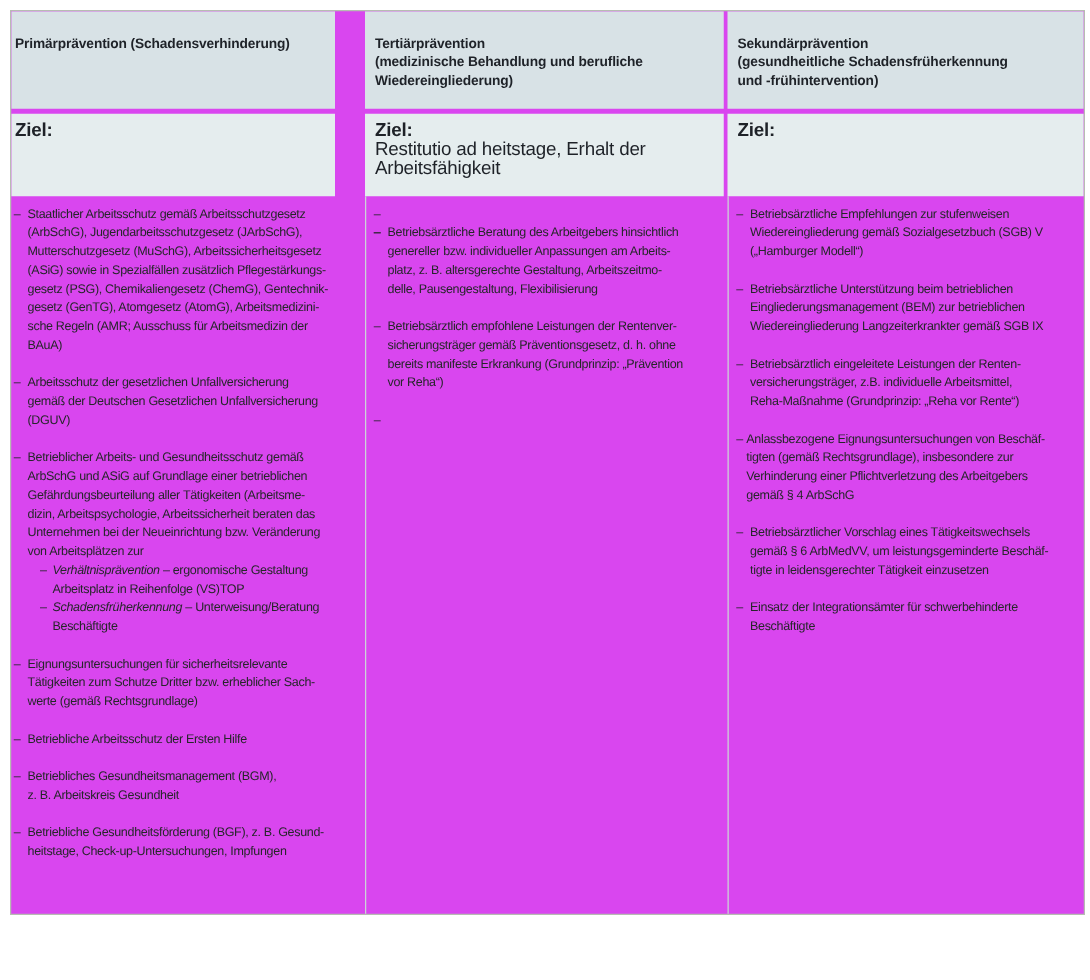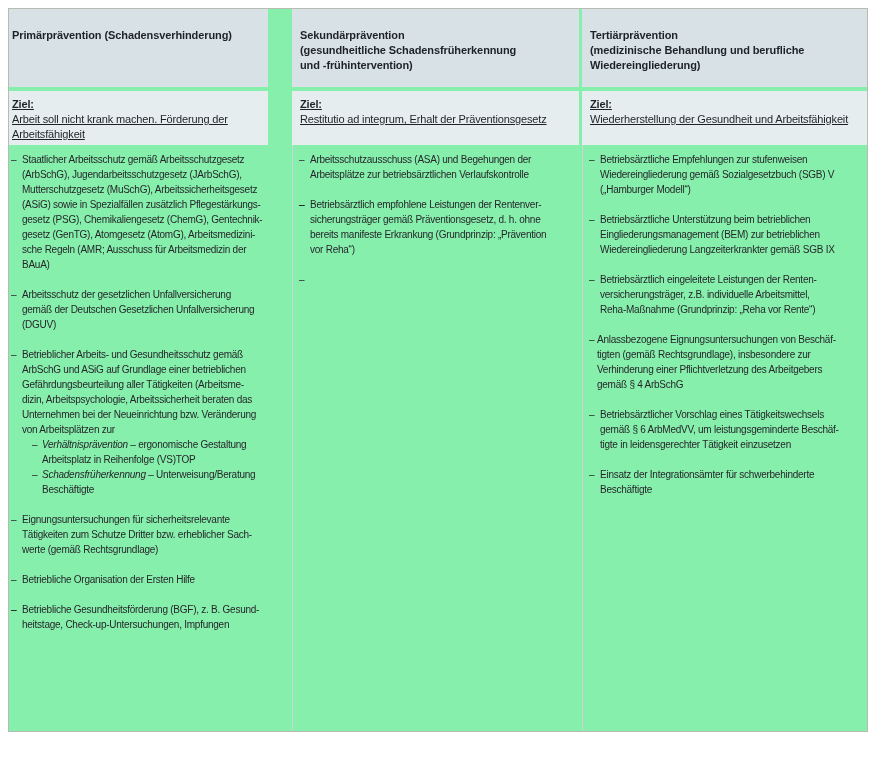--- a/index.html
+++ b/index.html
@@ -8,21 +8,21 @@
     font-family:"Liberation Sans","DejaVu Sans",sans-serif;
     -webkit-font-smoothing:antialiased;
   }
   .page{width:872px;height:784px;background:#fff;}
   .prevention-table{
     box-sizing:border-box;
     margin:8px 22px 0 8px;
     width:860px;
     height:724px;
     border:1px solid var(--table-border,#b7bcb2);
-    background:#86efac;
+    background:#d946ef;
     overflow:hidden;
   }
   .row{display:flex;}
   .cell{box-sizing:border-box;flex:0 0 auto;}
   .row .cell:nth-child(1){width:283px;}
   .row .cell:nth-child(2){width:290px;}
   .row .cell:nth-child(3){width:285px;}
 
   
   .block{
@@ -32,26 +32,25 @@
   }
   .hdr-block{
     height:78px;
     padding:19px 8px 0 8px;
     font-size:11px;line-height:15px;font-weight:700;
     letter-spacing:-0.1px;
     white-space:pre-line;
   }
   .ziel-block{
     margin-top:4px;
-    height:54px;
+    height:66px;
     padding:6px 8px 0 8px;
     background:var(--ziel-bg,#e5edee);
-    font-size:11px;line-height:15px;
+    font-size:15px;line-height:15px;
     letter-spacing:-0.15px;
-    text-decoration:underline;
   }
   .cell:nth-child(1) .hdr-block,
   .cell:nth-child(1) .ziel-block{padding-left:3px;}
   
   .cell:nth-child(1) .block{margin-right:24px;}
   .cell:nth-child(2) .block{margin-right:3px;}
   .cell:nth-child(3) .block{margin-right:0;}
 
   .ziel-label{font-weight:700;}
   .ziel-text{white-space:pre-line;}
@@ -80,49 +79,46 @@
 <body>
 
 <div class="page">
   <div class="prevention-table">
 
     <div class="row header-row">
       <div class="cell">
         <div class="block hdr-block">Primärprävention (Schadensverhinderung)</div>
       </div>
       <div class="cell">
+        <div class="block hdr-block">Tertiärprävention
+(medizinische Behandlung und berufliche
+Wiedereingliederung)</div>
+      </div>
+      <div class="cell">
         <div class="block hdr-block">Sekundärprävention
 (gesundheitliche Schadensfrüherkennung
 und -frühintervention)</div>
-      </div>
-      <div class="cell">
-        <div class="block hdr-block">Tertiärprävention
-(medizinische Behandlung und berufliche
-Wiedereingliederung)</div>
       </div>
     </div>
 
     <div class="row ziel-row">
       <div class="cell">
         <div class="block ziel-block">
           <div class="ziel-label">Ziel:</div>
-          <div class="ziel-text">Arbeit soll nicht krank machen. Förderung der
-Arbeitsfähigkeit</div>
         </div>
       </div>
       <div class="cell">
         <div class="block ziel-block">
           <div class="ziel-label">Ziel:</div>
-          <div class="ziel-text">Restitutio ad integrum, Erhalt der Präventionsgesetz</div>
+          <div class="ziel-text">Restitutio ad heitstage, Erhalt der Arbeitsfähigkeit</div>
         </div>
       </div>
       <div class="cell">
         <div class="block ziel-block">
           <div class="ziel-label">Ziel:</div>
-          <div class="ziel-text">Wiederherstellung der Gesundheit und Arbeitsfähigkeit</div>
         </div>
       </div>
     </div>
 
     <div class="row body-row">
       <div class="cell body-cell">
           <div class="item"><span class="dash">–</span><span class="item-text">Staatlicher Arbeitsschutz gemäß Arbeitsschutzgesetz
 (ArbSchG), Jugendarbeitsschutzgesetz (JArbSchG),
 Mutterschutzgesetz (MuSchG), Arbeitssicherheitsgesetz
 (ASiG) sowie in Spezialfällen zusätzlich Pflegestärkungs-
@@ -137,30 +133,33 @@
 ArbSchG und ASiG auf Grundlage einer betrieblichen
 Gefährdungsbeurteilung aller Tätigkeiten (Arbeitsme-
 dizin, Arbeitspsychologie, Arbeitssicherheit beraten das
 Unternehmen bei der Neueinrichtung bzw. Veränderung
 von Arbeitsplätzen zur</span><div class="subitem"><span class="dash">–</span><span class="lead">Verhältnisprävention</span><span class="item-text"> – ergonomische Gestaltung
 Arbeitsplatz in Reihenfolge (VS)TOP</span></div><div class="subitem"><span class="dash">–</span><span class="lead">Schadensfrüherkennung</span><span class="item-text"> – Unterweisung/Beratung
 Beschäftigte</span></div></div>
           <div class="item"><span class="dash">–</span><span class="item-text">Eignungsuntersuchungen für sicherheitsrelevante
 Tätigkeiten zum Schutze Dritter bzw. erheblicher Sach-
 werte (gemäß Rechtsgrundlage)</span></div>
-          <div class="item"><span class="dash">–</span><span class="item-text">Betriebliche Organisation der Ersten Hilfe</span></div>
-          <div class="item"><span class="dash">–</span></div>
+          <div class="item"><span class="dash">–</span><span class="item-text">Betriebliche Arbeitsschutz der Ersten Hilfe</span></div>
+          <div class="item"><span class="dash">–</span><span class="item-text">Betriebliches Gesundheitsmanagement (BGM),
+z. B. Arbeitskreis Gesundheit</span></div>
           <div class="item"><span class="dash">–</span><span class="item-text">Betriebliche Gesundheitsförderung (BGF), z. B. Gesund-
 heitstage, Check-up-Untersuchungen, Impfungen</span></div>
         </div>
       <div class="cell body-cell">
-          <div class="item"><span class="dash">–</span><span class="item-text">Arbeitsschutzausschuss (ASA) und Begehungen der
-Arbeitsplätze zur betriebsärztlichen Verlaufskontrolle</span></div>
           <div class="item"><span class="dash">–</span></div>
           <div class="item"><span class="dash">–</span></div>
+          <div class="item"><span class="dash">–</span><span class="item-text">Betriebsärztliche Beratung des Arbeitgebers hinsichtlich
+genereller bzw. individueller Anpassungen am Arbeits-
+platz, z. B. altersgerechte Gestaltung, Arbeitszeitmo-
+delle, Pausengestaltung, Flexibilisierung</span></div>
           <div class="item"><span class="dash">–</span><span class="item-text">Betriebsärztlich empfohlene Leistungen der Rentenver-
 sicherungsträger gemäß Präventionsgesetz, d. h. ohne
 bereits manifeste Erkrankung (Grundprinzip: „Prävention
 vor Reha“)</span></div>
           <div class="item"><span class="dash">–</span></div>
         </div>
       <div class="cell body-cell">
           <div class="item"><span class="dash">–</span><span class="item-text">Betriebsärztliche Empfehlungen zur stufenweisen
 Wiedereingliederung gemäß Sozialgesetzbuch (SGB) V
 („Hamburger Modell“)</span></div>

